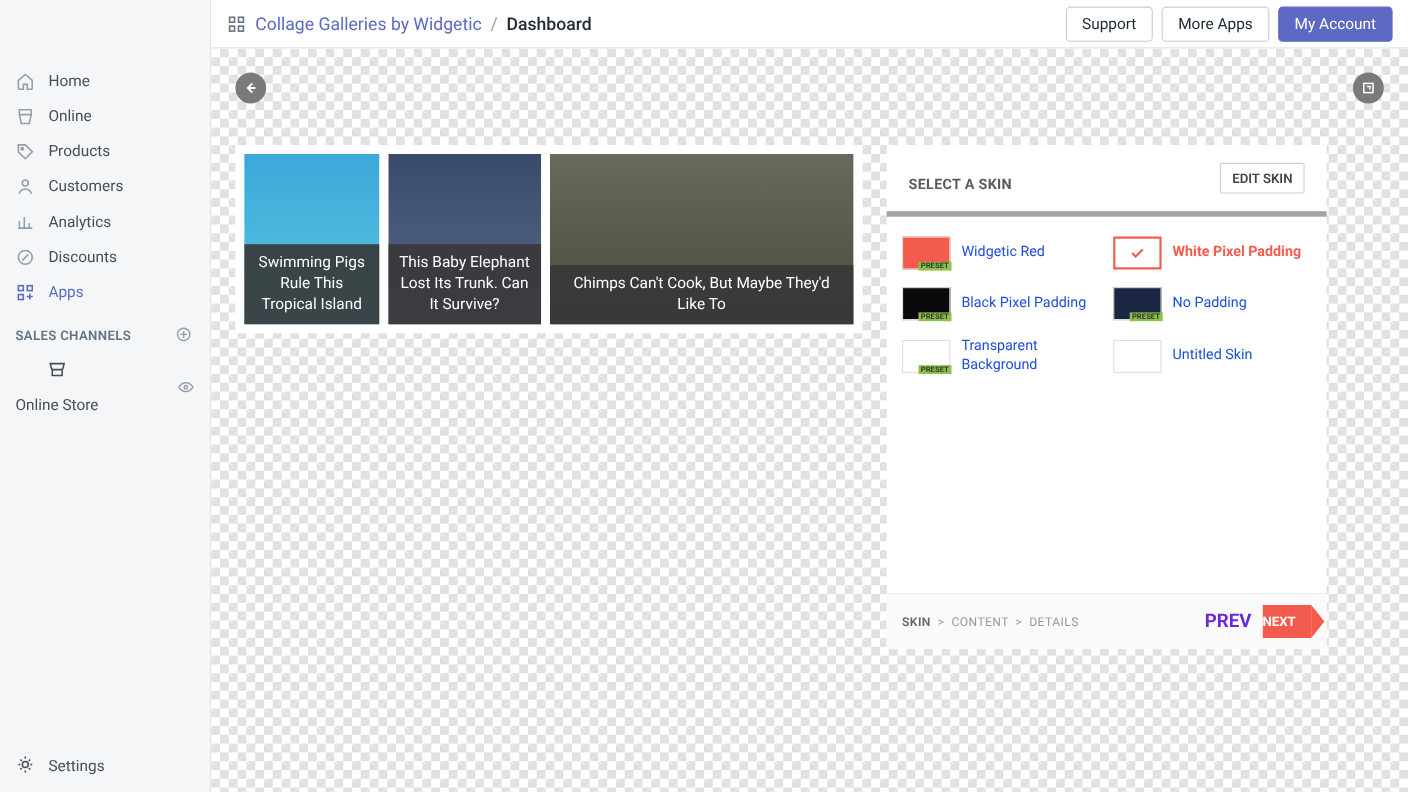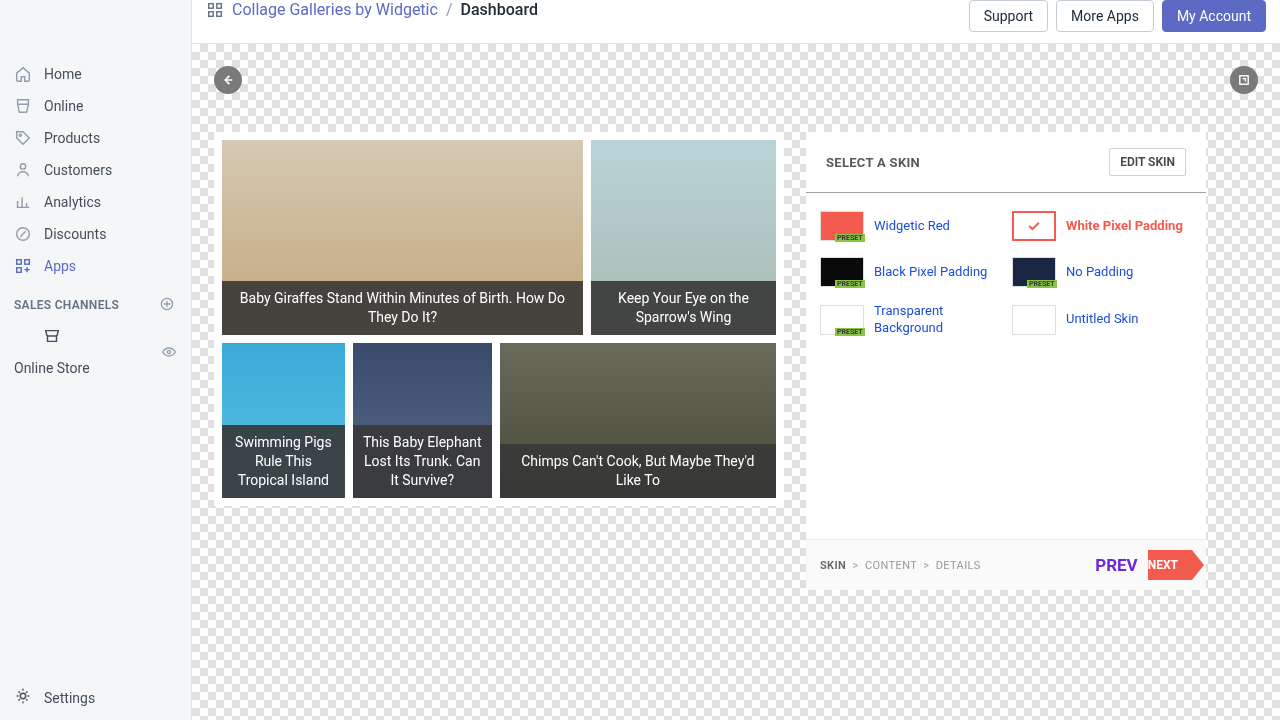--- a/index.html
+++ b/index.html
@@ -15,21 +15,21 @@
 .section-heading { padding:14px 14px 6px; font-size:12px; color:#637381; font-weight:600; letter-spacing:0.3px; display:flex; align-items:center; justify-content:space-between; }
 .section-heading .plus { width:18px; height:18px; cursor:pointer; color:#919eab; }
 .channel-item { display:flex; align-items:center; padding:7px 14px; color:#454f5b; font-size:14px; cursor:pointer; justify-content:space-between; }
 .channel-item .left { display:flex; gap:12px; align-items:center;flex-direction:column; }
 .channel-item .eye { width:16px; height:16px; color:#919eab; }
 .sidebar-spacer { flex:1; }
 .settings-item { padding:12px 14px; display:flex; align-items:center; gap:12px; font-size:14px; color:#454f5b; cursor:pointer; }
 
 
 .main { flex:1; display:flex; flex-direction:column; height:720px; }
-.topbar { height:44px; border-bottom:1px solid #e0e3e8; background:#fff; display:flex; align-items:flex-start; padding:0 14px; justify-content:space-between; }
+.topbar { height:44px; border-bottom:1px solid #e0e3e8; background:#fff; display:flex; align-items:center; padding:0 14px; justify-content:space-between; }
 .breadcrumb { display:flex; align-items:center; gap:8px; font-size:16px; }
 .breadcrumb .app-icon { width:18px; height:18px; color:#637381; }
 .breadcrumb .app-link { color:#5b6ac4; cursor:pointer; }
 .breadcrumb .sep { color:#919eab; }
 .breadcrumb .current { color:#212b36; font-weight:500; }
 .top-actions { display:flex; gap:8px; }
 .btn { padding:7px 14px; font-size:14px; border:1px solid #c4cdd5; background:#fff; border-radius:4px; cursor:pointer; color:#212b36; }
 .btn.primary { background:#5c6ac4; border-color:#5c6ac4; color:#fff; }
 
 
@@ -57,21 +57,21 @@
 .elephant { flex:1.13; height:155px; }
 .gorilla { flex:2.25; height:155px; }
 .giraffe .img { background:linear-gradient(#d5c9b3,#c4a67a); position:relative; }
 .bird .img { background:linear-gradient(#b9d4d8,#a8b9b0); }
 .pig .img { background:linear-gradient(#3ba9d8,#5bc4e4); }
 .elephant .img { background:linear-gradient(#3a4a6a,#5a6a8a); }
 .gorilla .img { background:linear-gradient(#6a6a5a,#4a4a3a); }
 
 
 .panel { position:absolute; top:88px; left:614px; width:400px; height:458px; background:#fff; display:flex; flex-direction:column; }
-.panel-header { display:flex; justify-content:space-between; align-items:center; padding:16px 20px; border-bottom:1px solid #a3a3a3; }
+.panel-header { display:flex; justify-content:space-between; align-items:flex-end; padding:16px 20px; border-bottom:5px solid #a3a3a3; }
 .panel-header h3 { font-size:13px; font-weight:700; color:#5a5a5a; letter-spacing:0.3px; }
 .edit-skin { font-size:12px; padding:6px 10px; border:1px solid #d0d0d0; background:#fff; cursor:pointer; color:#444; font-weight:600; border-radius:2px; }
 .skins { padding:18px 14px; display:grid; grid-template-columns:1fr 1fr; gap:16px 12px; align-content:start; flex:1; }
 .skin { display:flex; gap:10px; align-items:center; cursor:pointer; }
 .swatch { width:44px; height:30px; border:1px solid #ddd; position:relative; flex-shrink:0; }
 .swatch.red { background:#f45b4f; }
 .swatch.black { background:#0a0a0a; }
 .swatch.navy { background:#1a2642; }
 .swatch.trans { background:#fff; }
 .swatch.plain { background:#fff; }
@@ -215,30 +215,20 @@
     </div>
     <div class="round-btn resize-btn">
       <svg width="14" height="14" viewBox="0 0 20 20" fill="none" stroke="currentColor" stroke-width="2">
           <rect x="4" y="4" width="12" height="12"></rect>
           <path d="M8 8h4v4"></path>
         </svg>
     </div>
 
     <div class="gallery">
       <div class="g-row">
-        <div class="tile giraffe">
-          <div class="img"></div>
-          <div class="caption">Baby Giraffes Stand Within Minutes of Birth. How Do They Do It?</div>
-        </div>
-        <div class="tile bird">
-          <div class="img"></div>
-          <div class="caption">Keep Your Eye on the Sparrow's Wing</div>
-        </div>
-      </div>
-      <div class="g-row">
         <div class="tile pig">
           <div class="img"></div>
           <div class="caption">Swimming Pigs Rule This Tropical Island</div>
         </div>
         <div class="tile elephant">
           <div class="img"></div>
           <div class="caption">This Baby Elephant Lost Its Trunk. Can It Survive?</div>
         </div>
         <div class="tile gorilla">
           <div class="img"></div>

